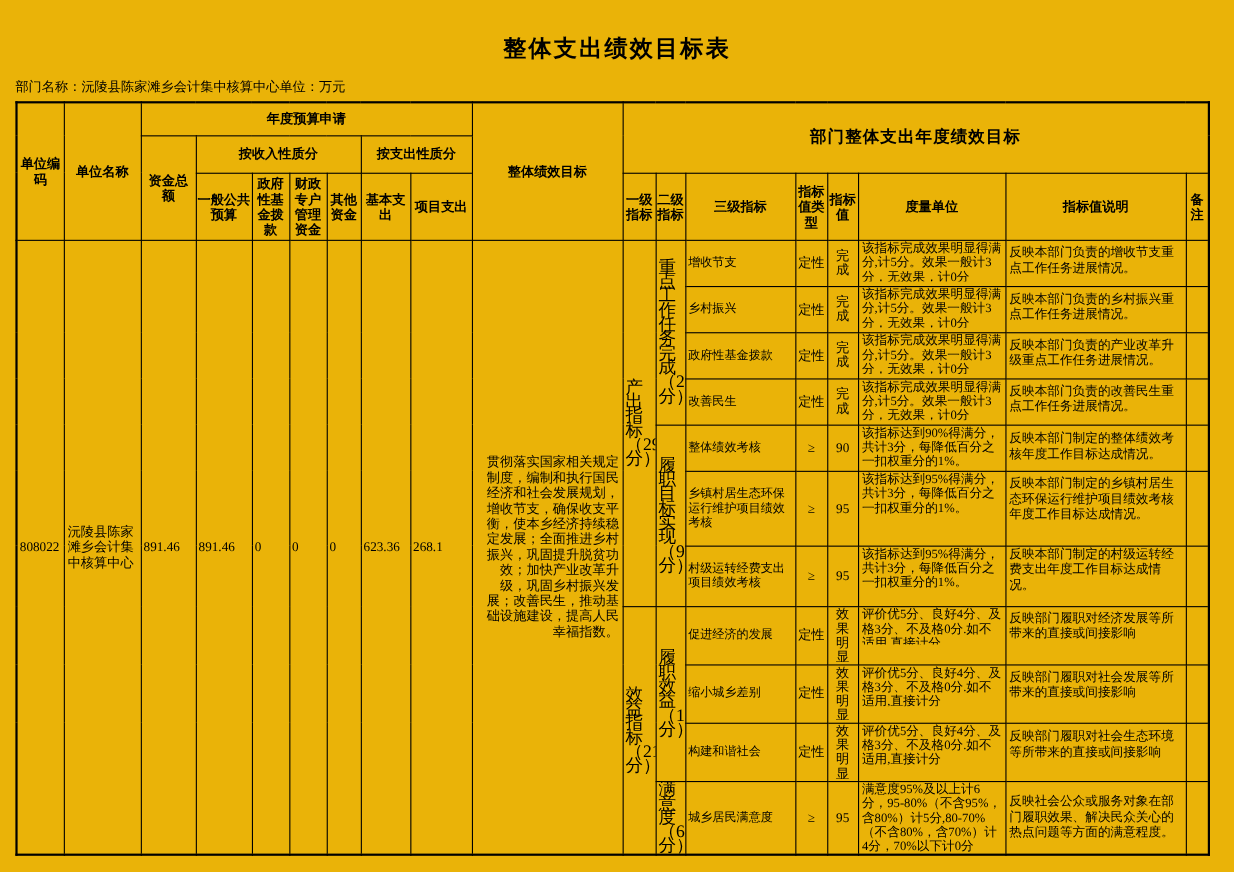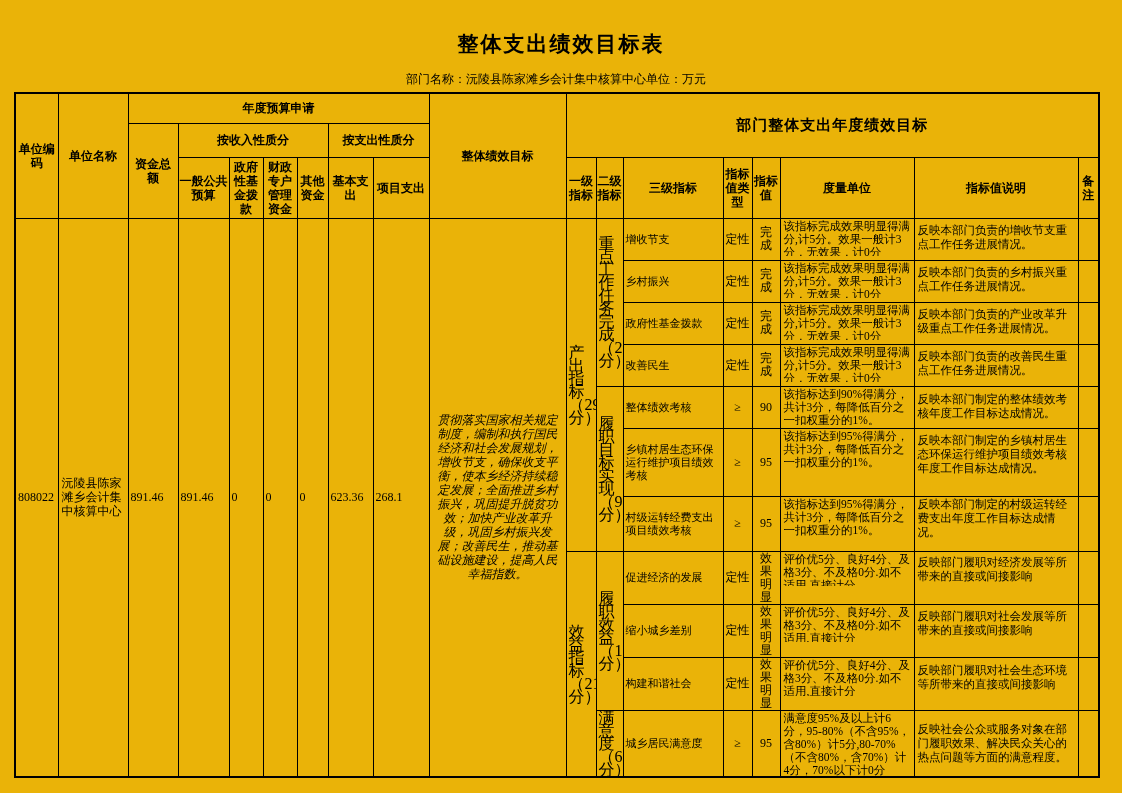--- a/index.html
+++ b/index.html
@@ -1,29 +1,29 @@
 <!DOCTYPE html>
 <html><head>
 <meta charset="utf-8">
 <style>
   * { box-sizing: border-box; }
   html,body { margin:0; padding:0; background:#ffffff; }
   body { font-family:"Liberation Serif","DejaVu Serif",serif; color:#000; }
   .page { position:relative; width:1122px; height:793px; background:#eab308; overflow:hidden; }
   .title { margin:0; padding-top:30px; text-align:center; font-size:21px; font-weight:bold; letter-spacing:2px; line-height:28px; }
-  .meta { display:flex; justify-content:center; align-items:flex-end;
+  .meta { display:flex; justify-content:flex-start; align-items:flex-end;
           margin:14px 24px 6px 14px; font-size:12px; line-height:14px; }
   table.main { border-collapse:collapse; table-layout:fixed; margin-left:14px; width:1084px;
                border:2px solid #000; }
   th, td { border:1px solid #000; overflow:hidden; padding:0 2px; font-size:12px; vertical-align:middle; }
   th { font-weight:bold; text-align:center; line-height:14px; padding:0 1px; }
   th.bighead { font-size:15px; letter-spacing:1px; }
   td.num { text-align:left; padding:0 4px 0 2px; }
   td.txt { text-align:left; padding:0 3px; line-height:14px; }
-  td.target { text-align:center; padding:12px 3px; font-size:12px; line-height:14px;font-style:italic; }
+  td.target { text-align:right; padding:12px 3px; font-size:12px; line-height:14px; }
   td.grp { text-align:left; padding:0 1px 0 2px; font-size:16px; line-height:13px;margin-top:48px; }
   td.name { text-align:left; padding:14px 2px; font-size:11px; line-height:13px; }
   td.ctr { text-align:center; font-size:12px; line-height:13px; }
   td.measure, td.desc { vertical-align:top; padding:0; }
   .clipm { overflow:hidden; font-size:11.5px; line-height:13px; padding:1px 2px 0 3px; text-align:left; }
   .clipd { overflow:hidden; font-size:11.5px; line-height:14px; padding:0 2px 0 3px; text-align:left;
            display:flex; flex-direction:column; justify-content:center; }
 </style>
 </head>
 <body>

